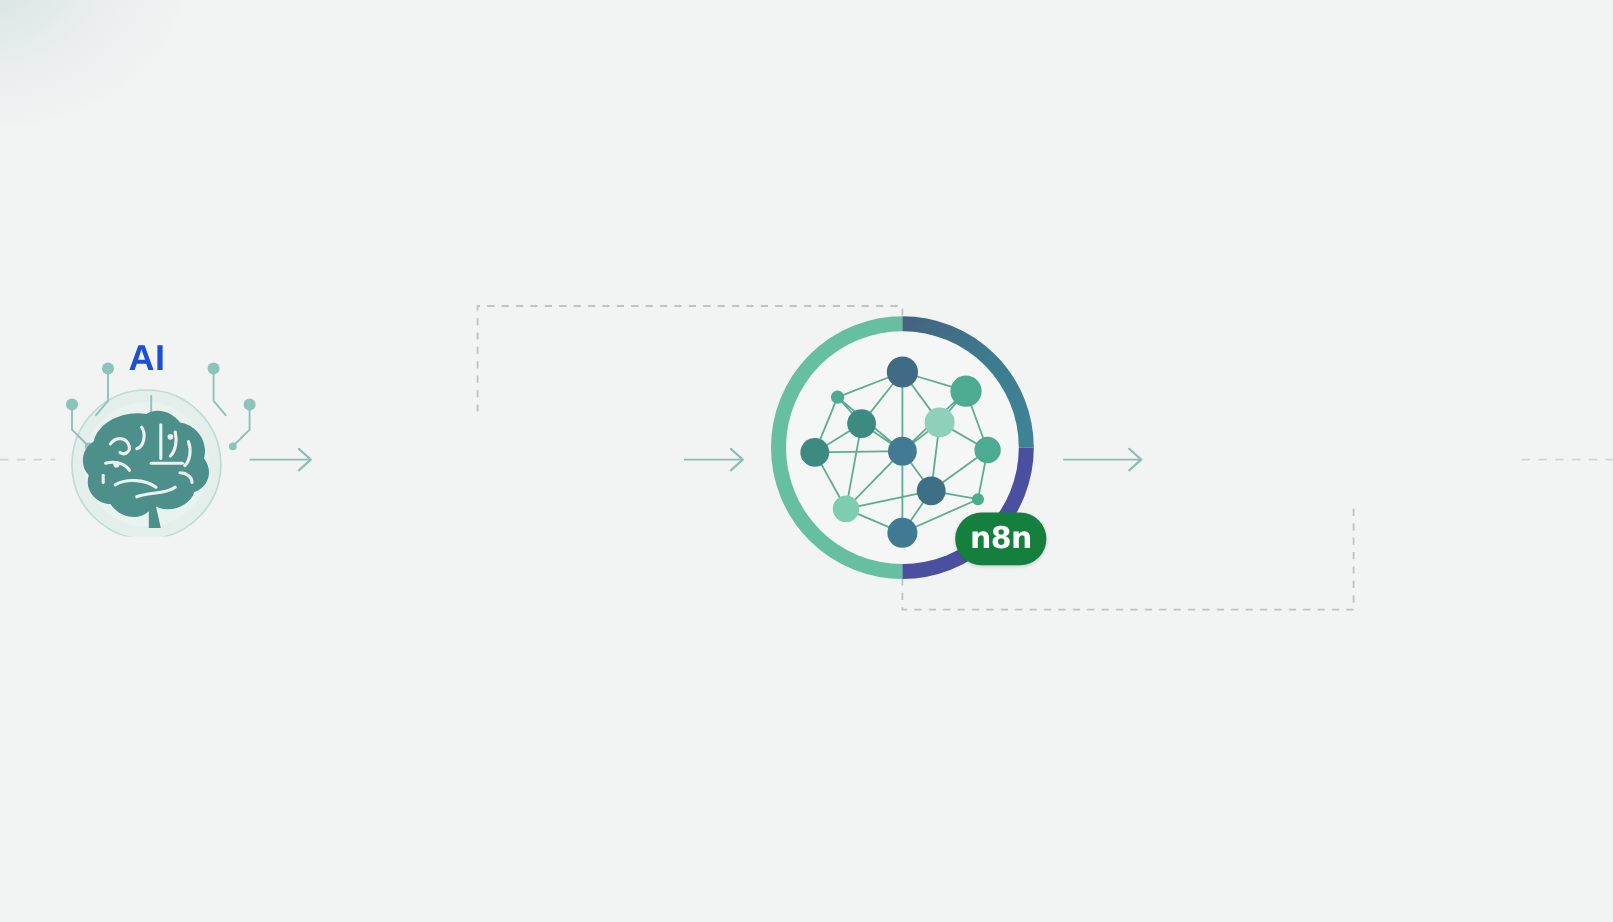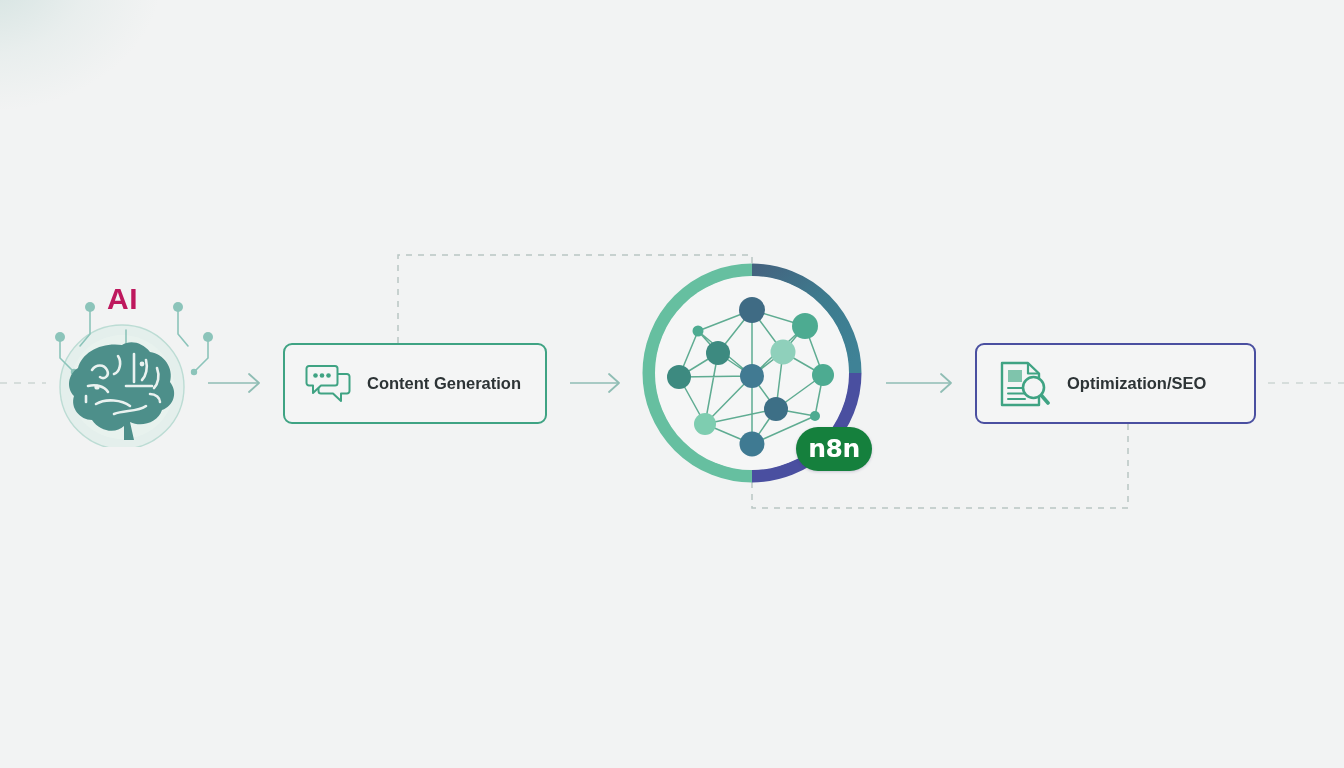--- a/index.html
+++ b/index.html
@@ -20,21 +20,21 @@
     pointer-events:none;
   }
 
   
   .layer{position:absolute;left:0;top:0;width:1344px;height:768px;}
 
   
   .ai-group{position:absolute;left:30px;top:282px;width:185px;height:165px;}
   .ai-label{
     position:absolute;left:0;top:0;width:185px;text-align:center;
-    font-size:30px;font-weight:bold;color:#be185d;letter-spacing:0.5px;
+    font-size:30px;font-weight:bold;color:#1d4ed8;letter-spacing:0.5px;
     line-height:34px;
   }
 
   
   .node-box{
     position:absolute;display:flex;align-items:center;
     background:#f4f5f5;border-radius:9px;box-sizing:border-box;
   }
   .node-box .nb-icon{flex:0 0 auto;display:flex;align-items:center;justify-content:center;}
   .node-box .nb-label{
@@ -168,38 +168,20 @@
           <path d="M96 104 C104 104 114 104 122 104"></path>
         </g>
         <g fill="#eaf2f0">
           <circle cx="67" cy="105" r="2.6"></circle>
           <circle cx="112" cy="82" r="2.4"></circle>
         </g>
       </g>
     </svg>
   </div>
 
-  <div class="node-box" id="box-content">
-    <span class="nb-icon">
-      <svg width="46" height="40" viewBox="0 0 46 40" xmlns="http://www.w3.org/2000/svg">
-        <path d="M16 10 H42 A2.5 2.5 0 0 1 44.5 12.5 V27
-                 A2.5 2.5 0 0 1 42 29.5 H36 L36 37 L28 29.5 H16
-                 A2.5 2.5 0 0 1 13.5 27 V12.5 A2.5 2.5 0 0 1 16 10 Z" fill="#f4f5f5" stroke="#3fa383" stroke-width="2" stroke-linejoin="round"></path>
-        <path d="M4 2 H30 A2.5 2.5 0 0 1 32.5 4.5 V19
-                 A2.5 2.5 0 0 1 30 21.5 H16 L8 29 L8 21.5 H4
-                 A2.5 2.5 0 0 1 1.5 19 V4.5 A2.5 2.5 0 0 1 4 2 Z" fill="#f4f5f5" stroke="#3fa383" stroke-width="2" stroke-linejoin="round"></path>
-        <g fill="#3fa383">
-          <circle cx="10.5" cy="11.5" r="2.3"></circle>
-          <circle cx="17" cy="11.5" r="2.3"></circle>
-          <circle cx="23.5" cy="11.5" r="2.3"></circle>
-        </g>
-      </svg>
-    </span>
-    <span class="nb-label">Content Generation</span>
-  </div>
 
   <div class="hub">
     <div class="hub-inner"></div>
 
     
     <svg width="222" height="222" viewBox="0 0 222 222" xmlns="http://www.w3.org/2000/svg">
       <defs>
         <linearGradient id="gTR" x1="0%" y1="0%" x2="85%" y2="100%">
           <stop offset="0%" stop-color="#44637f"></stop>
           <stop offset="50%" stop-color="#3d7b8e"></stop>
@@ -243,31 +225,14 @@
         <circle cx="97" cy="168" r="12.5" fill="#3f7a92"></circle>
         <circle cx="160" cy="140" r="5" fill="#4dab91"></circle>
       </g>
     </svg>
   </div>
 
   <div class="n8n-badge">
     <span class="n8n-text">n8n</span>
   </div>
 
-  <div class="node-box" id="box-seo">
-    <span class="nb-icon">
-      <svg width="52" height="48" viewBox="0 0 52 48" xmlns="http://www.w3.org/2000/svg">
-        <path d="M4 3 H30 L41 13.5 V45 H4 Z" fill="#f4f5f5" stroke="#3fa383" stroke-width="2.4" stroke-linejoin="round"></path>
-        <path d="M30 3 L30 13.5 L41 13.5" fill="none" stroke="#3fa383" stroke-width="2.2" stroke-linejoin="round"></path>
-        <rect x="10" y="10" width="14" height="12" fill="#7fc4ac"></rect>
-        <g stroke="#3fa383" stroke-width="2" stroke-linecap="round">
-          <line x1="10" y1="28" x2="34" y2="28"></line>
-          <line x1="10" y1="33.5" x2="34" y2="33.5"></line>
-          <line x1="10" y1="39" x2="27" y2="39"></line>
-        </g>
-        <circle cx="35.5" cy="27.5" r="10.5" fill="#f4f5f5" stroke="#3fa383" stroke-width="2.6"></circle>
-        <line x1="43.5" y1="35.5" x2="50" y2="43" stroke="#3fa383" stroke-width="3.6" stroke-linecap="round"></line>
-      </svg>
-    </span>
-    <span class="nb-label">Optimization/SEO</span>
-  </div>
 
 </div>
 
 </body></html>

